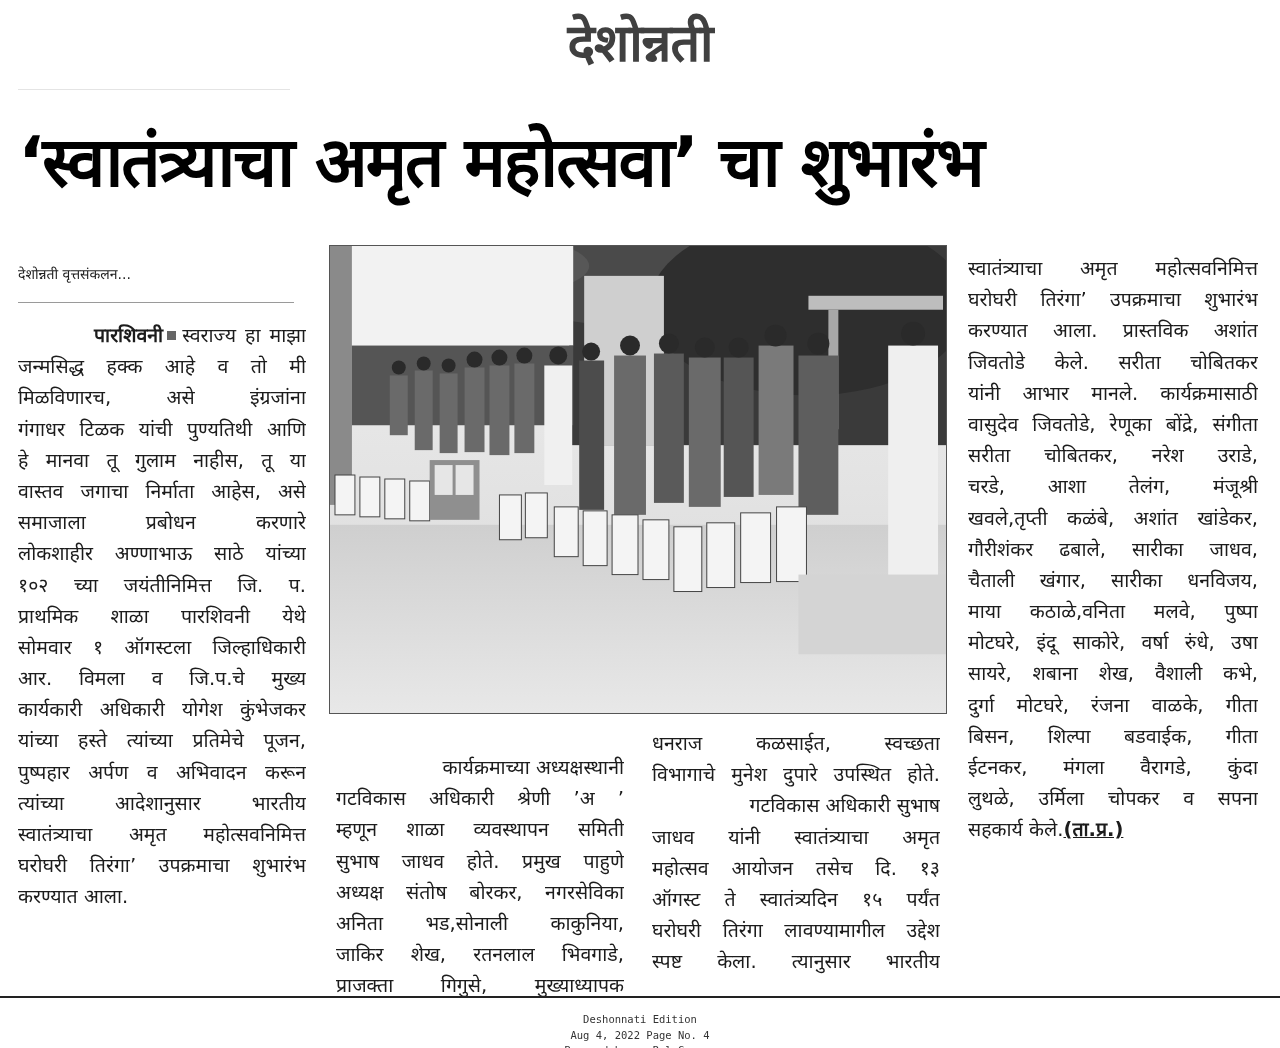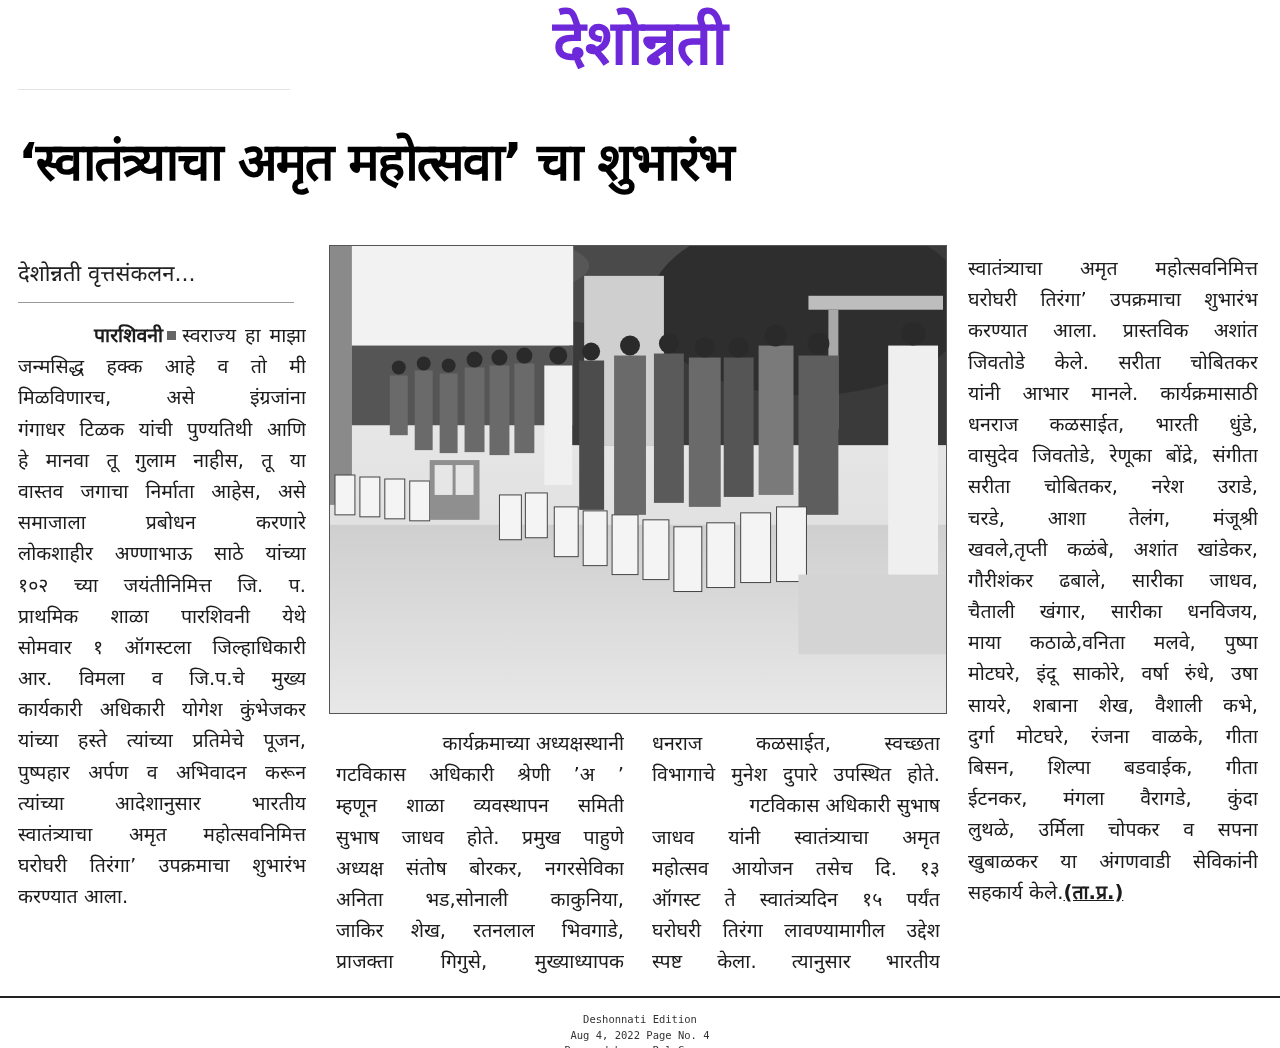--- a/index.html
+++ b/index.html
@@ -7,55 +7,55 @@
     body { position: relative; font-family: "DejaVu Sans", "Liberation Sans", sans-serif; color: #1a1a1a; }
 
     .masthead {
       position: absolute; left: 0; top: 4px; width: 1280px; height: 80px;
       text-align: center;
     }
     .masthead-title {
       display: inline-block;
       font-family: "DejaVu Sans", sans-serif;
       font-weight: bold;
-      font-size: 62px;
+      font-size: 52px;
       line-height: 78px;
-      color: #6d28d9;
+      color: #404040;
       letter-spacing: -1px;
     }
     .top-rule {
       position: absolute; left: 18px; top: 89px; width: 272px; height: 1px; background: #e4e4e4;
     }
 
     .headline {
       position: absolute; left: 18px; top: 100px; width: 1250px; height: 125px;
       font-family: "DejaVu Sans", sans-serif;
       font-weight: bold;
-      font-size: 52px;
+      font-size: 69px;
       line-height: 125px;
       color: #000;
       white-space: nowrap;
       letter-spacing: -2px;
       text-align: left;
     }
 
     .col {
       position: absolute;
       font-family: "DejaVu Sans", sans-serif;
       font-size: 19.5px;
       line-height: 31.2px;
       color: #1c1c1c;
       text-align: justify;
     }
     .col .line { display: block; text-align: justify; text-align-last: justify; white-space: nowrap; overflow: hidden; height: 31.2px; }
     .col .line.last { text-align-last: left; }
 
     .byline {
       position: absolute; left: 18px; top: 258px; width: 276px;
-      font-size: 22px; line-height: 32px; color: #222;
+      font-size: 14px; line-height: 32px; color: #222;
     }
     .byline-rule {
       position: absolute; left: 18px; top: 302px; width: 276px; height: 1px; background: #9a9a9a;
     }
 
     .col-1 { left: 18px; top: 320px; width: 288px; }
     .col-2 { left: 336px; top: 728px; width: 288px; }
     .col-3 { left: 652px; top: 728px; width: 288px; }
     .col-4 { left: 968px; top: 253px; width: 290px; }
 
@@ -206,21 +206,21 @@
       <rect x="100" y="215" width="50" height="60" fill="#8f8f8f"></rect>
       <rect x="105" y="220" width="18" height="30" fill="#e6e6e6"></rect>
       <rect x="126" y="220" width="18" height="30" fill="#e6e6e6"></rect>
     </g>
 
     <rect x="470" y="330" width="148" height="80" fill="#d4d4d4"></rect>
   </svg>
 </div>
 
 <div class="col col-2">
-  <span class="line" style="text-align-last:right;">कार्यक्रमाच्या अध्यक्षस्थानी</span>
+  <span class="line" style="text-align-last:right;margin-top:24px;">कार्यक्रमाच्या अध्यक्षस्थानी</span>
   <span class="line">गटविकास अधिकारी श्रेणी ’अ ’</span>
   <span class="line">म्हणून शाळा व्यवस्थापन समिती</span>
   <span class="line">सुभाष जाधव होते. प्रमुख पाहुणे</span>
   <span class="line">अध्यक्ष संतोष बोरकर, नगरसेविका</span>
   <span class="line">अनिता भड,सोनाली काकुनिया,</span>
   <span class="line">जाकिर शेख, रतनलाल भिवगाडे,</span>
   <span class="line">प्राजक्ता गिगुसे, मुख्याध्यापक</span>
 </div>
 
 <div class="col col-3">
@@ -233,35 +233,33 @@
   <span class="line">घरोघरी तिरंगा लावण्यामागील उद्देश</span>
   <span class="line">स्पष्ट केला. त्यानुसार भारतीय</span>
 </div>
 
 <div class="col col-4">
   <span class="line">स्वातंत्र्याचा अमृत महोत्सवनिमित्त</span>
   <span class="line">घरोघरी तिरंगा’ उपक्रमाचा शुभारंभ</span>
   <span class="line">करण्यात आला. प्रास्तविक अशांत</span>
   <span class="line">जिवतोडे केले. सरीता चोबितकर</span>
   <span class="line">यांनी आभार मानले. कार्यक्रमासाठी</span>
-  <span class="line">धनराज कळसाईत, भारती धुंडे,</span>
   <span class="line">वासुदेव जिवतोडे, रेणूका बोंद्रे, संगीता</span>
   <span class="line">सरीता चोबितकर, नरेश उराडे,</span>
   <span class="line">चरडे, आशा तेलंग, मंजूश्री</span>
   <span class="line">खवले,तृप्ती कळंबे, अशांत खांडेकर,</span>
   <span class="line">गौरीशंकर ढबाले, सारीका जाधव,</span>
   <span class="line">चैताली खंगार, सारीका धनविजय,</span>
   <span class="line">माया कठाळे,वनिता मलवे, पुष्पा</span>
   <span class="line">मोटघरे, इंदू साकोरे, वर्षा रुंधे, उषा</span>
   <span class="line">सायरे, शबाना शेख, वैशाली कभे,</span>
   <span class="line">दुर्गा मोटघरे, रंजना वाळके, गीता</span>
   <span class="line">बिसन, शिल्पा बडवाईक, गीता</span>
   <span class="line">ईटनकर, मंगला वैरागडे, कुंदा</span>
   <span class="line">लुथळे, उर्मिला चोपकर व सपना</span>
-  <span class="line">खुबाळकर या अंगणवाडी सेविकांनी</span>
   <span class="line last"><span>सहकार्य केले.</span><span class="bold">(ता.प्र.)</span></span>
 </div>
 
 <div class="footer-rule"></div>
 <div class="footer">
   <div>Deshonnati Edition</div>
   <div>Aug 4, 2022 Page No. 4</div>
   <div>Powered by : eReleGo.com</div>
 </div>
 

